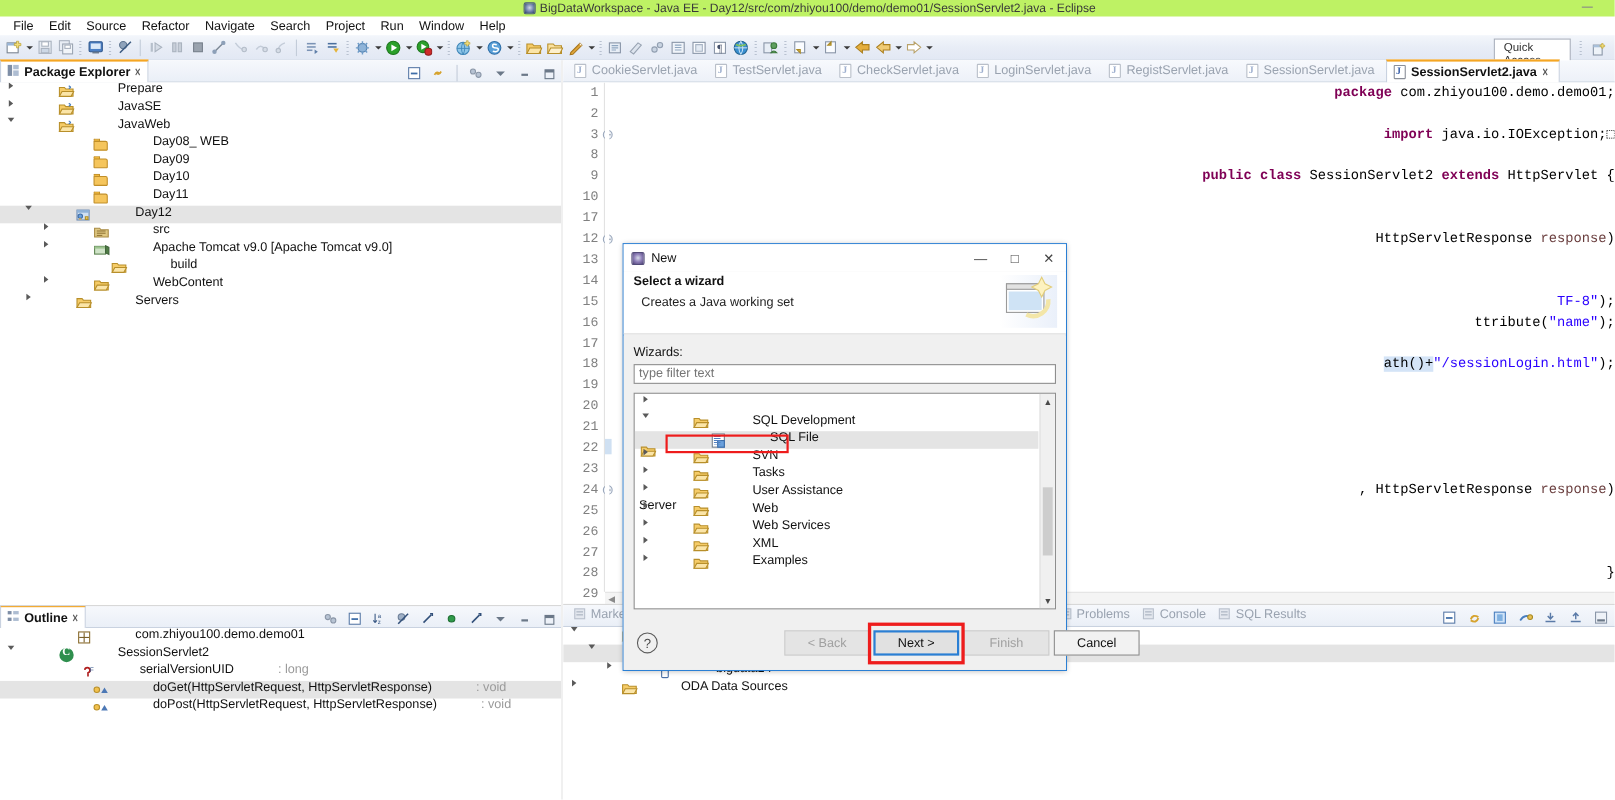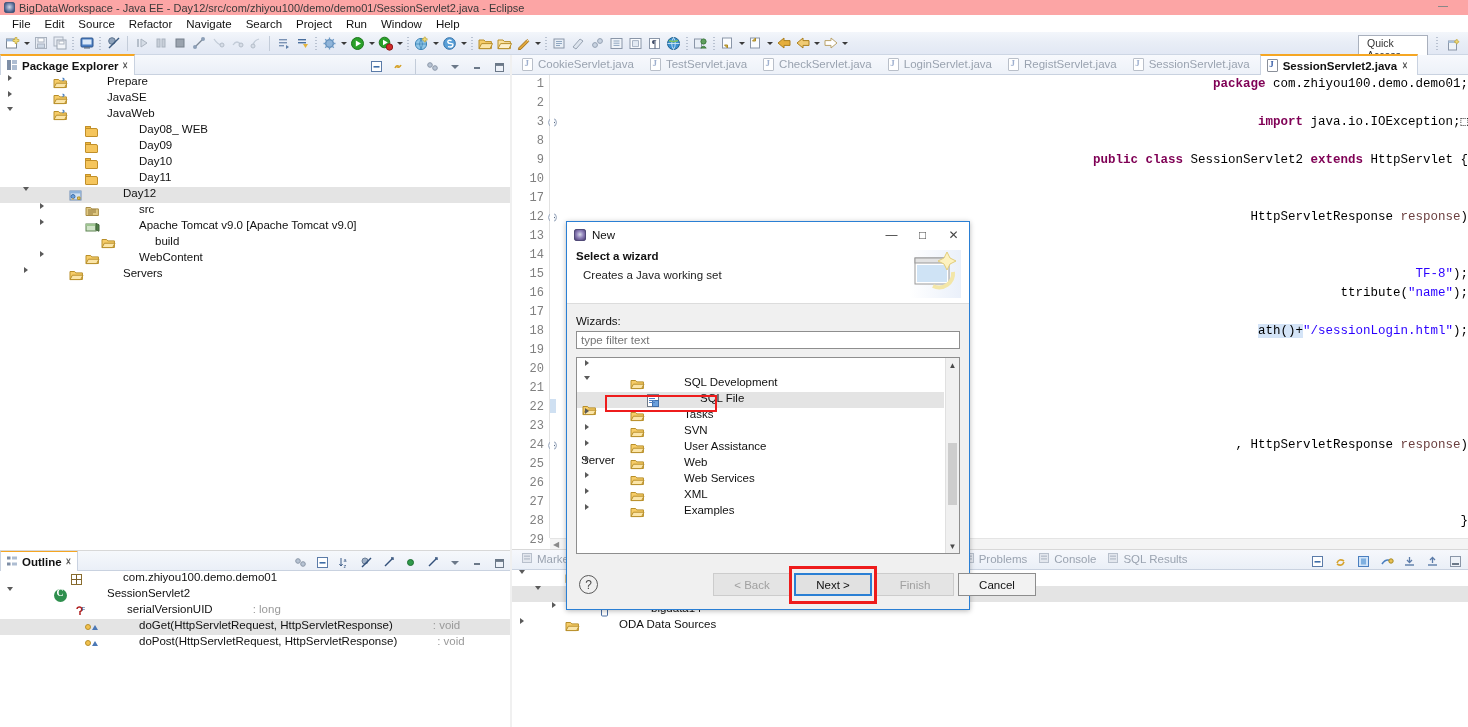--- a/index.html
+++ b/index.html
@@ -10,22 +10,22 @@
     font-size:11.5px;
     color:#1a1a1a;
     background:#ffffff;
     overflow:hidden;
     position:relative;
     -webkit-font-smoothing:antialiased;
   }
 
   
   #titlebar{
-    height:15px; background:#fca5a5; display:flex; align-items:center;
-    padding-left:4px; position:relative;
+    height:15px; background:#bef264; display:flex; align-items:center;
+    padding-left:4px; position:relative;justify-content:center;
   }
   #titlebar .tb-icon{
     width:11px; height:11px; margin-right:4px; flex:none;
     background:radial-gradient(circle at 50% 45%, #cfd6e6 0%, #6d7fa8 55%, #2c3f66 100%);
     border:1px solid #4a5a7d; border-radius:2px;
   }
   #titlebar .tb-text{ font-size:11px; color:#3a3a3a; white-space:nowrap; }
   #titlebar .tb-min{
     position:absolute; right:20px; top:6px; width:10px; height:1px; background:#888;
   }
@@ -1218,33 +1218,33 @@
             <div class="trow" style="padding-left: 4px;">
               <span class="twist">
                 <i class="r"></i>
               </span>
               <span class="tico">
                 <svg width="15" height="12">
                   <path d="M1 2.5 h4.6 l1.2 1.4 h6.6 v6.6 h-12.4z" fill="#f6cc68" stroke="#b88f2a"></path>
                   <path d="M1 10.6 l2.4 -4.4 h10.6 l-2.4 4.4z" fill="#fbe5a8" stroke="#b88f2a"></path>
                 </svg>
               </span>
-              <span class="tlabel">Tasks</span>
+              <span class="tlabel">SVN</span>
             </div>
             <div class="trow" style="padding-left: 4px;">
               <span class="twist">
                 <i class="r"></i>
               </span>
               <span class="tico">
                 <svg width="15" height="12">
                   <path d="M1 2.5 h4.6 l1.2 1.4 h6.6 v6.6 h-12.4z" fill="#f6cc68" stroke="#b88f2a"></path>
                   <path d="M1 10.6 l2.4 -4.4 h10.6 l-2.4 4.4z" fill="#fbe5a8" stroke="#b88f2a"></path>
                 </svg>
               </span>
-              <span class="tlabel">SVN</span>
+              <span class="tlabel">Tasks</span>
             </div>
             <div class="trow" style="padding-left: 4px;">
               <span class="twist">
                 <i class="r"></i>
               </span>
               <span class="tico">
                 <svg width="15" height="12">
                   <path d="M1 2.5 h4.6 l1.2 1.4 h6.6 v6.6 h-12.4z" fill="#f6cc68" stroke="#b88f2a"></path>
                   <path d="M1 10.6 l2.4 -4.4 h10.6 l-2.4 4.4z" fill="#fbe5a8" stroke="#b88f2a"></path>
                 </svg>

